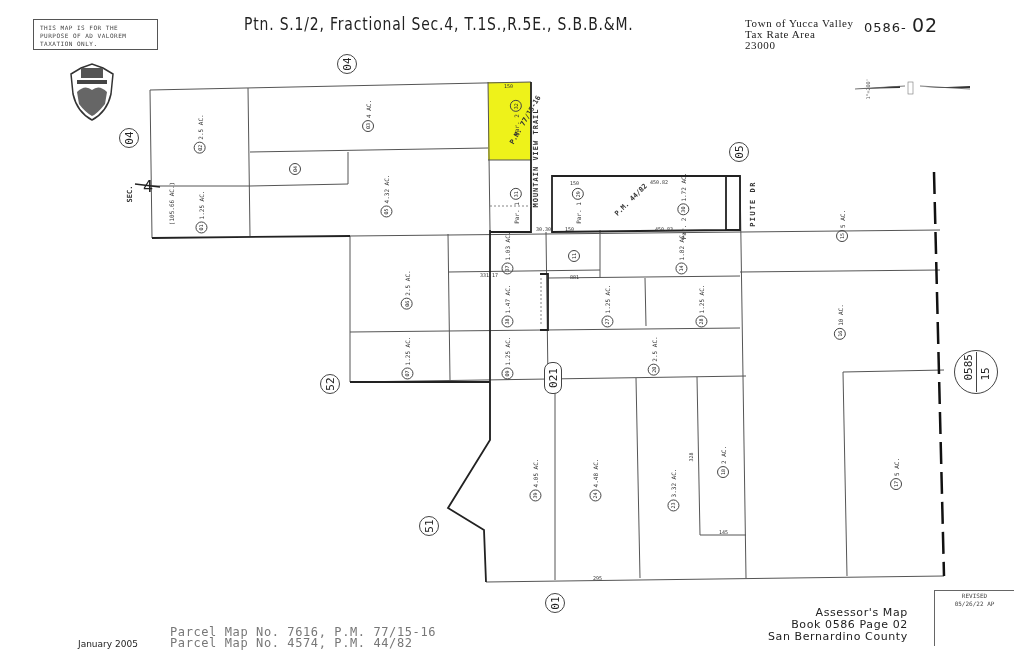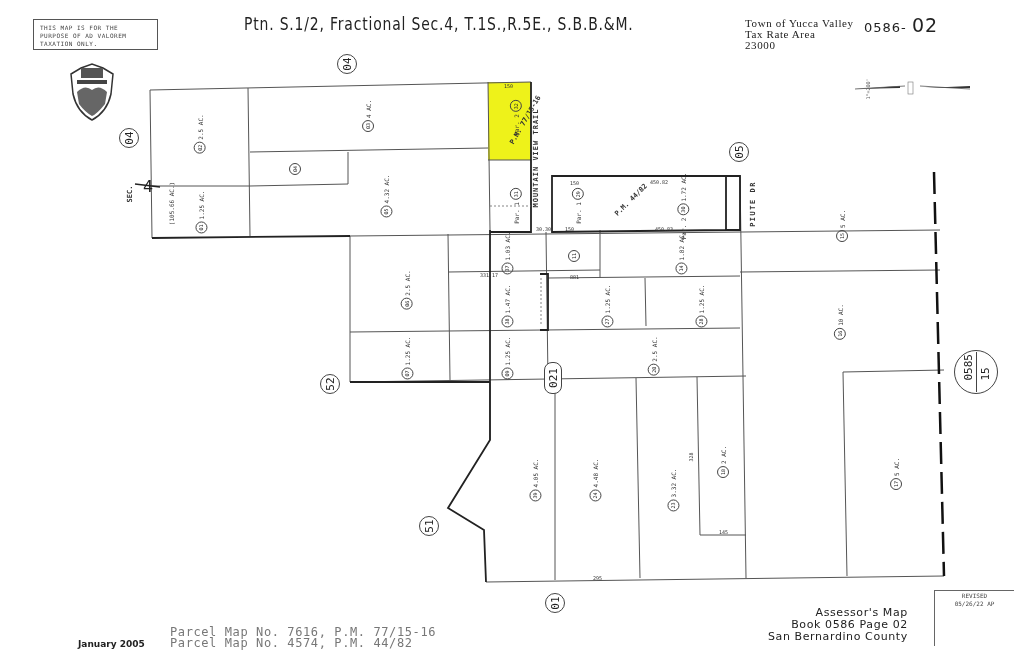--- a/index.html
+++ b/index.html
@@ -3,21 +3,21 @@
 <meta charset="utf-8">
 <style>
   html,body{margin:0;padding:0;background:#fff;}
   body{width:1024px;height:659px;position:relative;overflow:hidden;font-family:"DejaVu Sans Mono","Liberation Mono",monospace;color:#222;}
   .abs{position:absolute;}
   .notice{left:33px;top:19px;width:125px;height:31px;border:1px solid #555;font-size:6px;line-height:8px;padding:4px 6px;box-sizing:border-box;color:#444;letter-spacing:.5px;}
   .title{left:244px;top:14px;font-size:17px;letter-spacing:1px;font-family:"DejaVu Sans",sans-serif;color:#222;transform:scaleX(.82);transform-origin:left top;white-space:nowrap;}
   .townblock{left:745px;top:18px;font-size:11px;line-height:11px;font-family:Liberation Serif, serif;white-space:pre;letter-spacing:.6px;}
   .mapno{left:864px;top:14px;font-size:13px;font-family:"DejaVu Sans",sans-serif;letter-spacing:1px;}
   .mapno .big{font-size:19px;}
-  .footer-date{left:48px;top:639px;font-size:9px;font-weight:bold;font-family:"DejaVu Sans",sans-serif;padding-left:30px;}
+  .footer-date{left:48px;top:639px;font-size:9px;font-weight:normal;font-family:"DejaVu Sans",sans-serif;padding-left:30px;}
   .pm{left:170px;top:627px;font-size:12px;color:#777;line-height:11px;letter-spacing:.6px;white-space:pre;}
   .assessor{left:768px;top:607px;font-size:11px;line-height:12px;font-family:"DejaVu Sans",sans-serif;letter-spacing:.6px;white-space:pre;text-align:right;}
   .revised{left:934px;top:590px;width:80px;height:56px;border-left:1px solid #666;border-top:1px solid #666;font-size:6px;text-align:center;line-height:8px;padding-top:1px;box-sizing:border-box;color:#444;}
   .circ{border:1px solid #444;border-radius:50%;display:flex;align-items:center;justify-content:center;font-size:11px;background:#fff;}
   .vt{transform:rotate(-90deg);white-space:nowrap;}
   .lbl{font-size:6px;color:#333;white-space:nowrap;}
   .pcirc{width:10px;height:10px;border:1px solid #444;border-radius:50%;font-size:5px;display:flex;align-items:center;justify-content:center;}
   .parcel{display:flex;align-items:center;gap:2px;transform:rotate(-90deg);transform-origin:center;}
 </style>
 </head>

